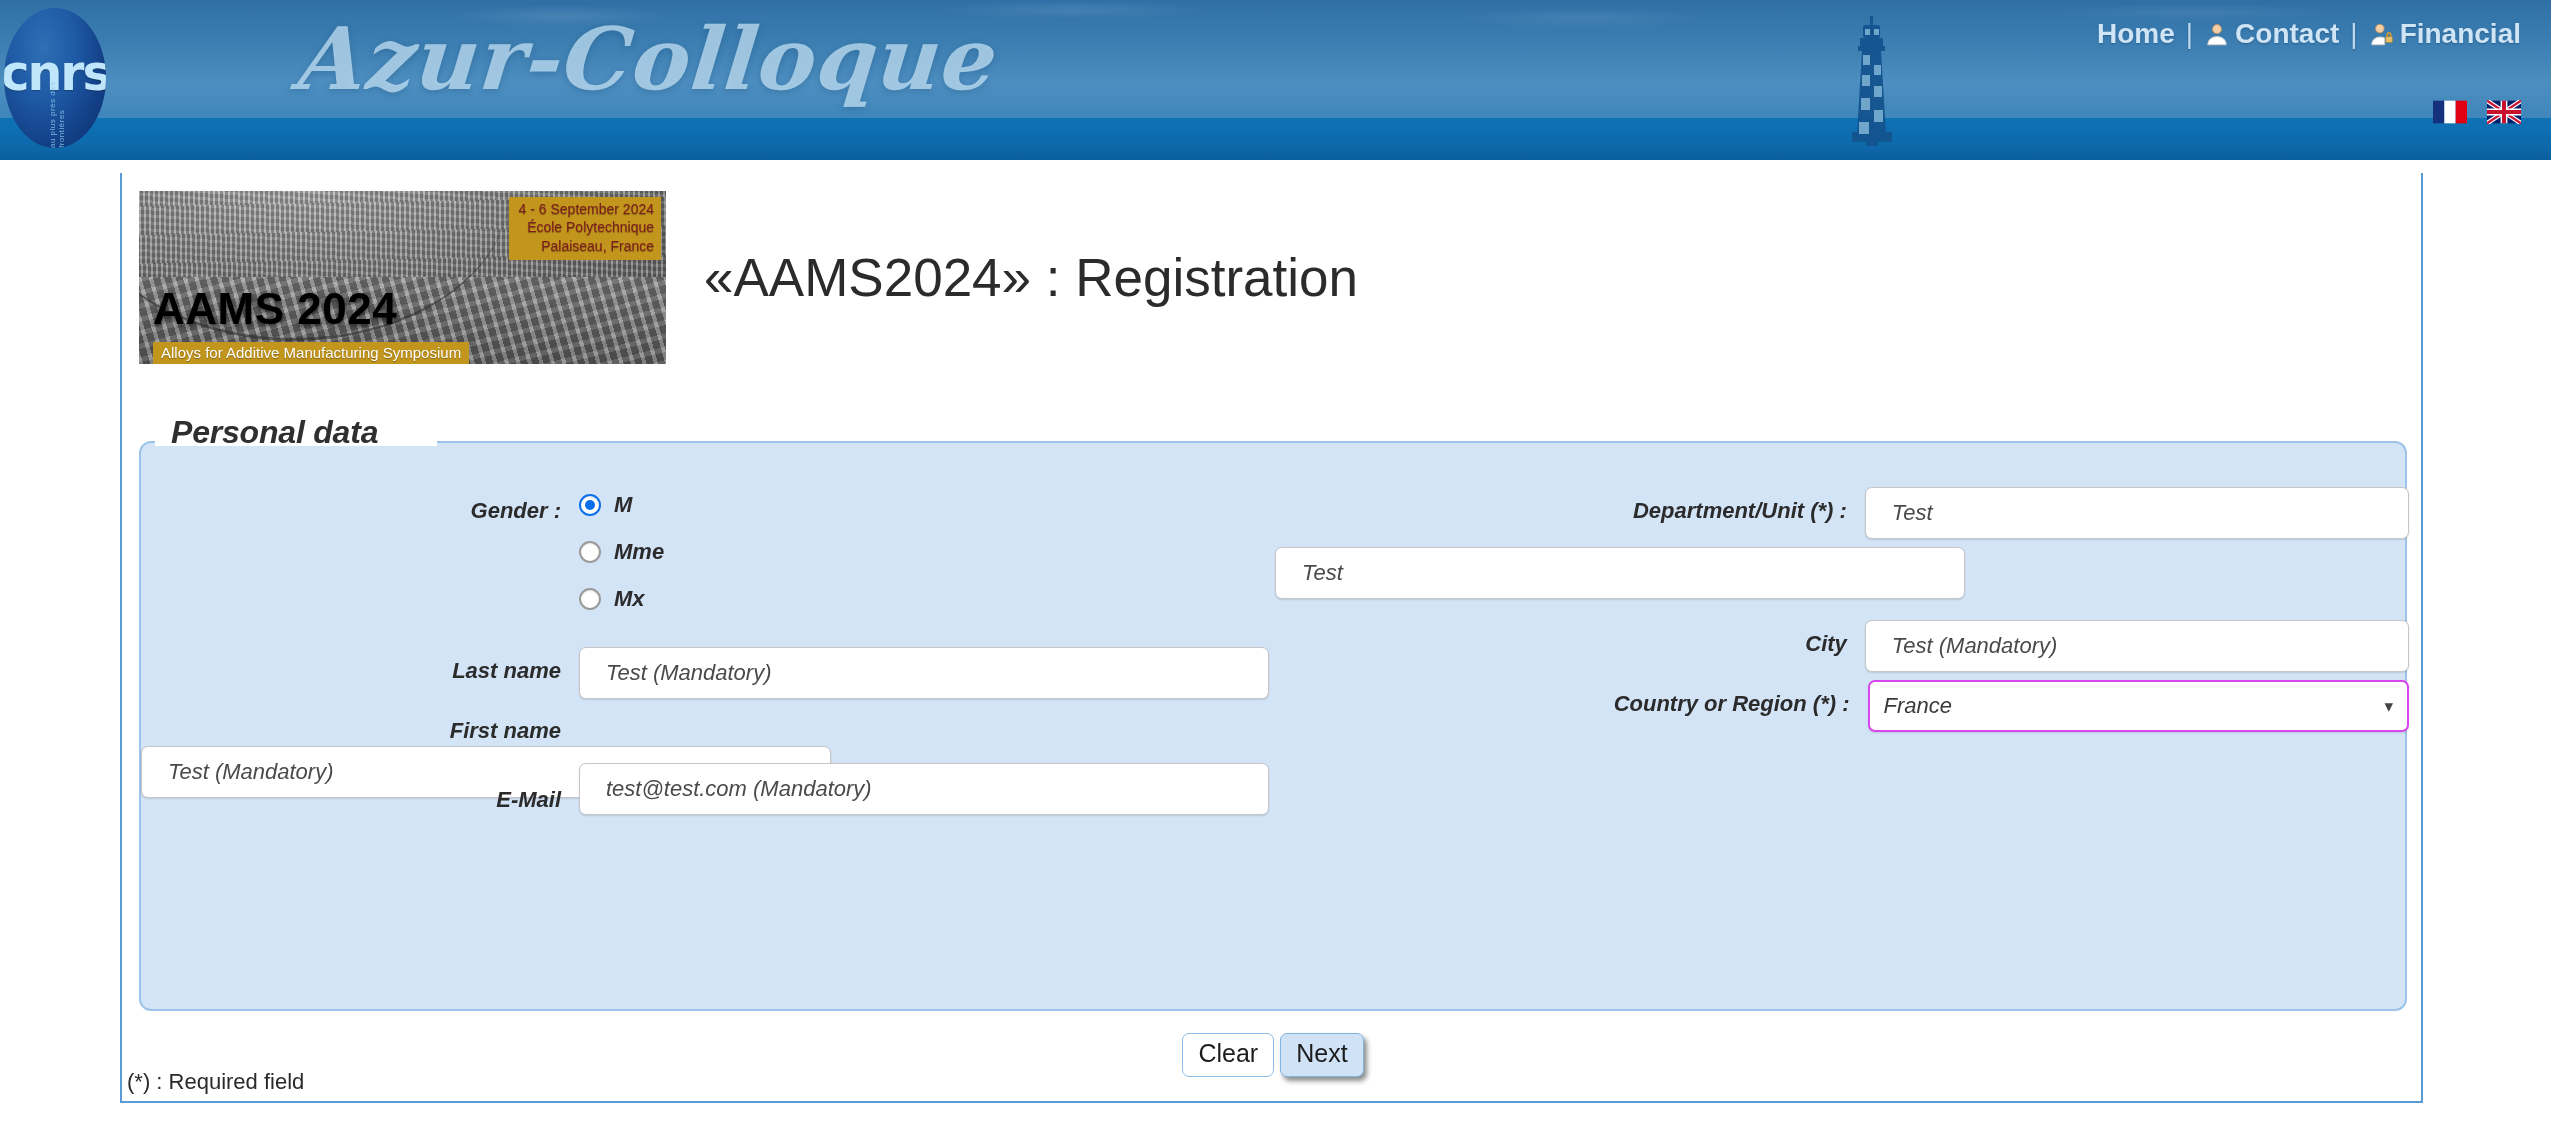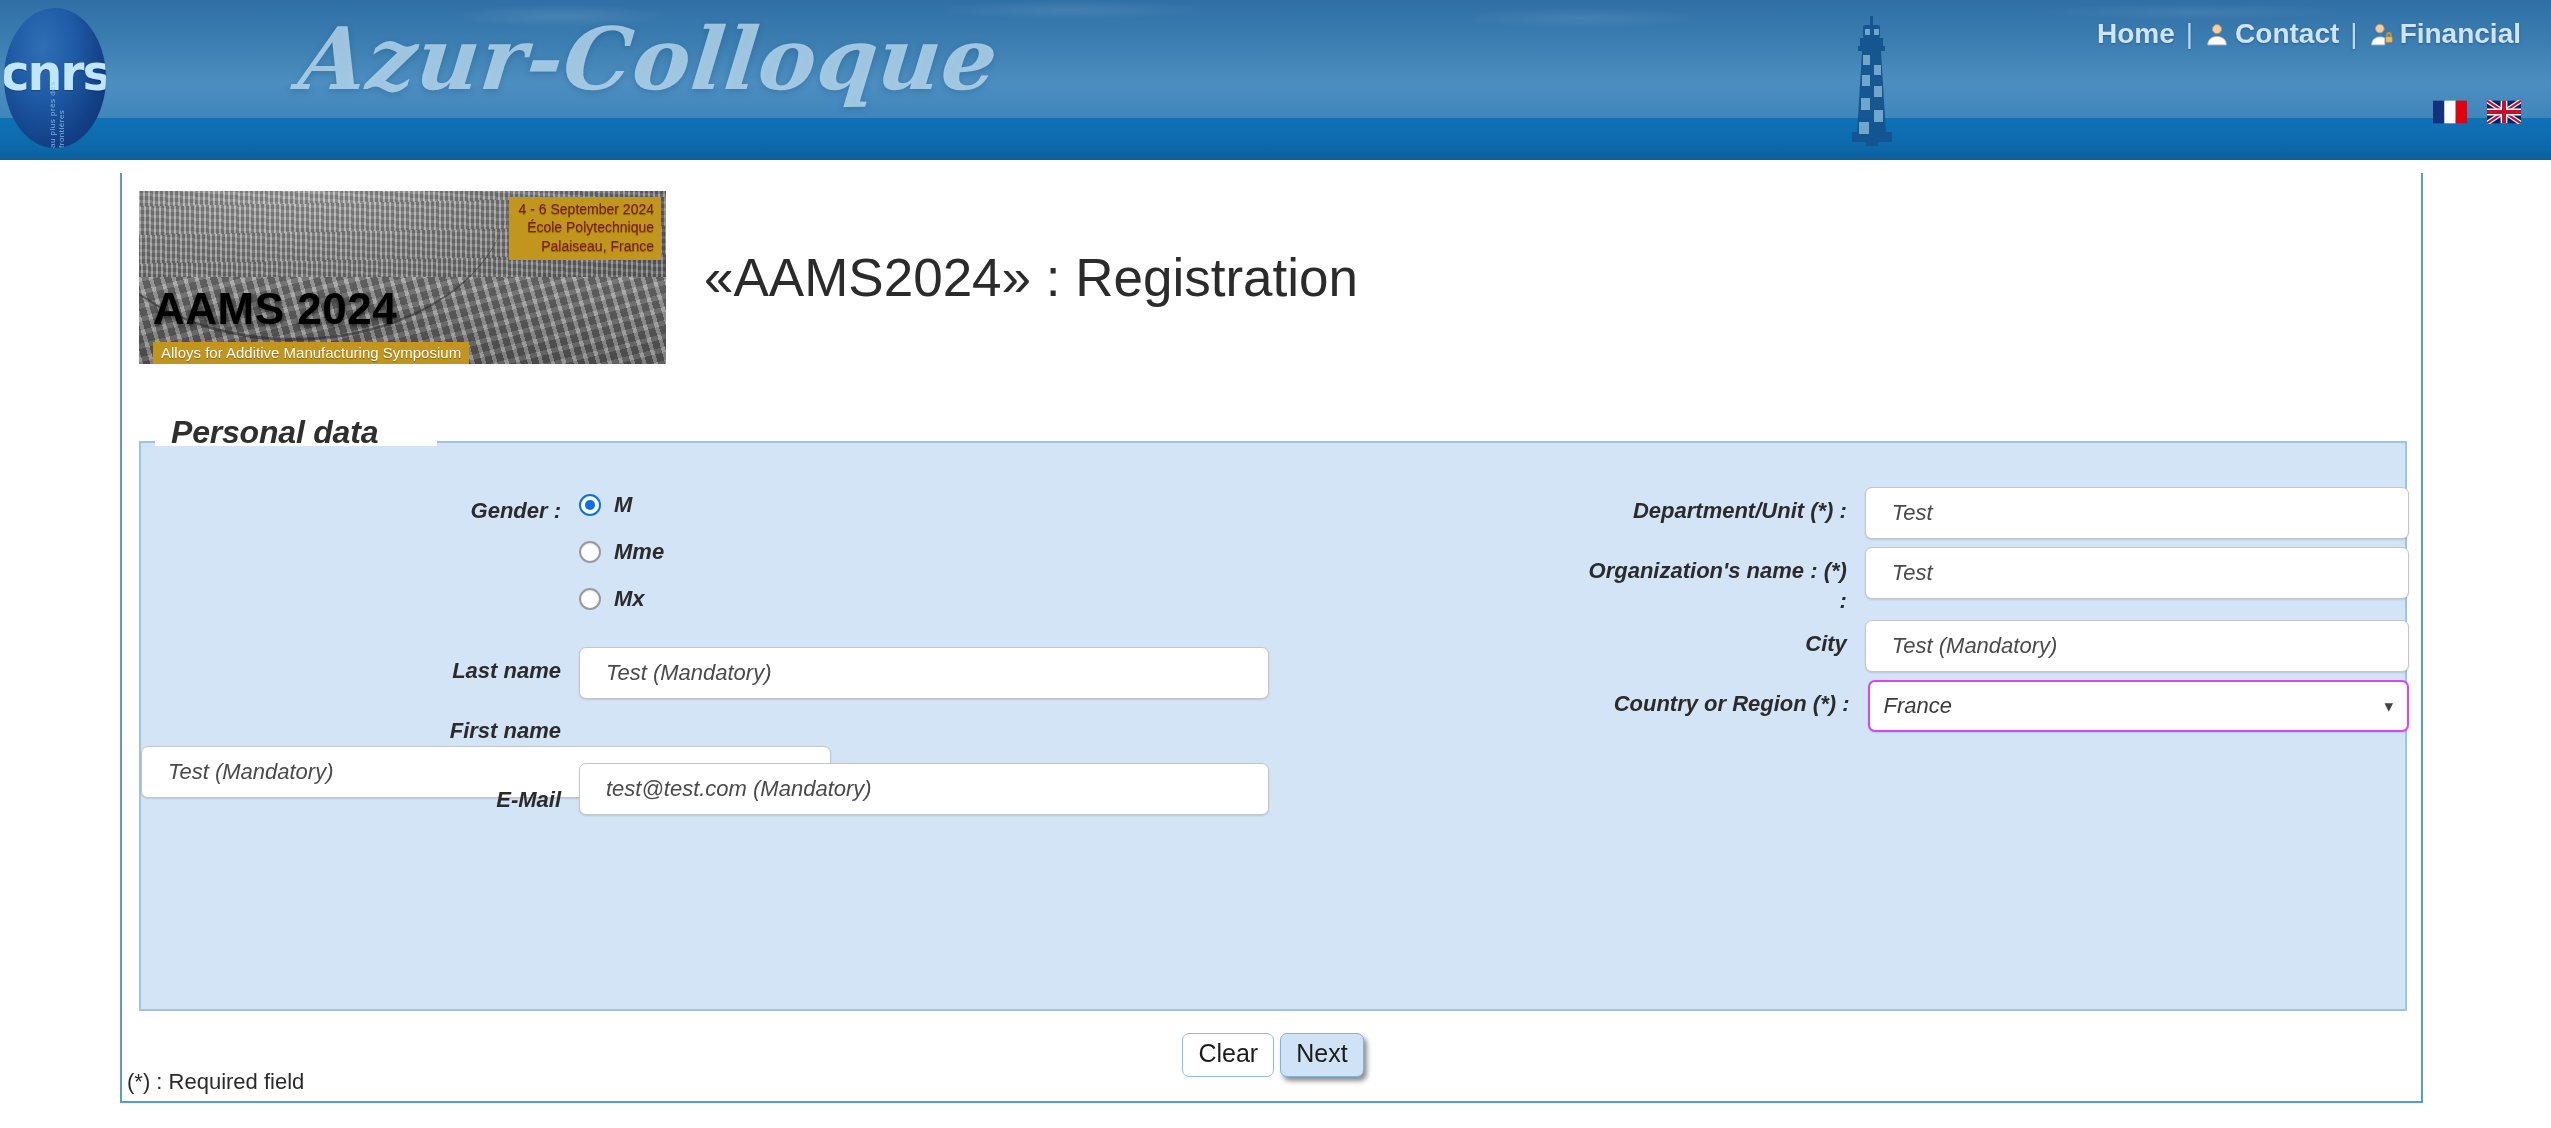--- a/index.html
+++ b/index.html
@@ -162,21 +162,21 @@
     white-space:nowrap;
     font-family:"Liberation Sans", sans-serif;
   }
 
   
   .fieldset {
     position:absolute; left:17px; top:268px;
     width:2268px; height:570px;
     background:#d4e4f7;
     border:2px solid #9cc3e8;
-    border-radius:0;
+    border-radius:12px;
   }
   .legend {
     position:absolute; left:22px; top:-29px;
     background:transparent;
     font-size:32px; font-style:italic; font-weight:700;
     color:#2f2f2f;
     padding:0 8px;
     letter-spacing:-.2px;
   }
   .legend-mask {
@@ -420,22 +420,20 @@
       </div>
 
       <div class="col-right">
 
         <div class="frow" style="top:44px;">
           <div class="flabel">Department/Unit (*) :</div>
           <div class="finput ph">Test</div>
         </div>
 
         <div class="frow" style="top:104px;">
-          <div class="flabel" style="white-space:pre-line;">Organization's name : (*)
-:</div>
           <div class="finput ph">Test</div>
         </div>
 
         <div class="frow" style="top:177px;">
           <div class="flabel">City</div>
           <div class="finput ph">Test (Mandatory)</div>
         </div>
 
         <div class="frow" style="top:237px;">
           <div class="flabel">Country or Region (*) :</div>

